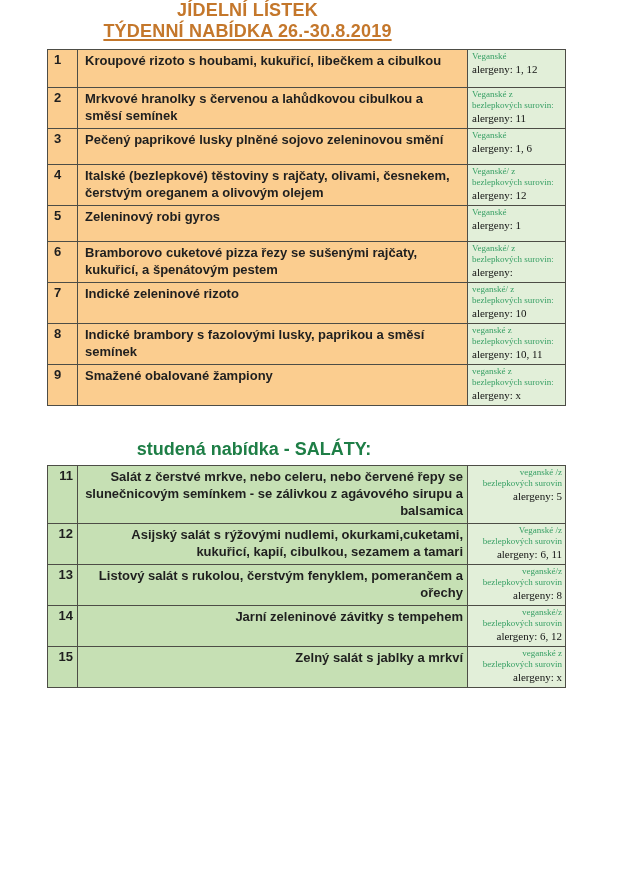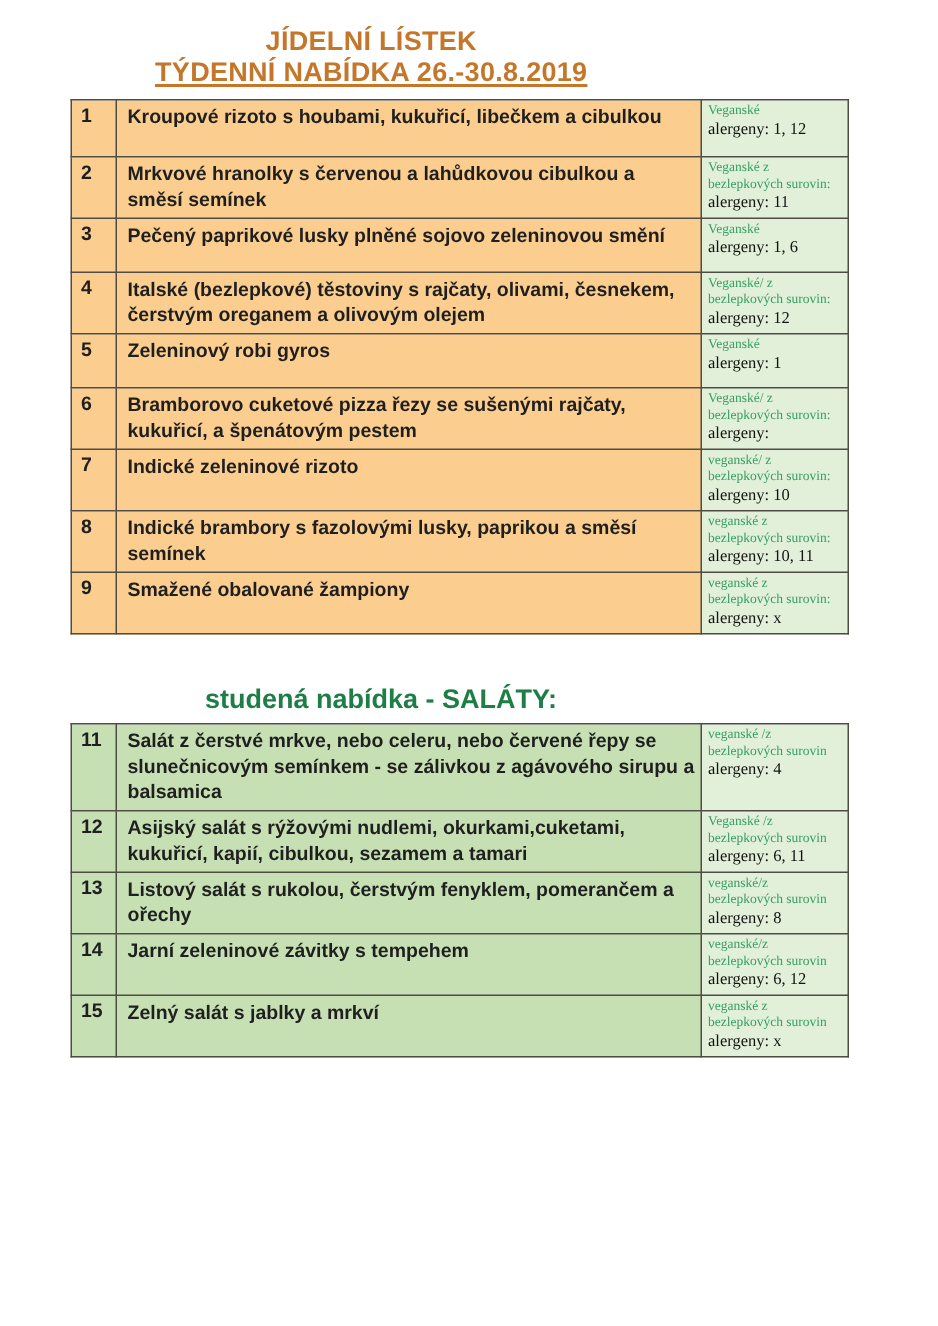--- a/index.html
+++ b/index.html
@@ -13,21 +13,21 @@
     --text:#1f1f1f;
   }
   *{margin:0;padding:0;box-sizing:border-box;}
   html,body{background:#ffffff;}
   body{
     width:625px;height:884px;
     font-family:"Liberation Sans", sans-serif;
     color:var(--text);
     overflow:hidden;
   }
-  .page{width:495px;height:884px;position:relative;padding-top:17px;}
+  .page{width:495px;height:884px;position:relative;}
   .title{
     text-align:center;
     color:var(--title-orange);
     font-size:18px;
     font-weight:bold;
     line-height:21px;
     letter-spacing:0.2px;
   }
   .title.u{text-decoration:underline;text-decoration-thickness:2px;text-underline-offset:2px;}
   .menu{
@@ -64,21 +64,21 @@
     margin-top:1px;
   }
   .section-title{
     text-align:center;
     color:var(--section-green);
     font-size:18px;
     font-weight:bold;
     margin-top:33px;
     margin-left:13px;
   }
-  .t2{margin-top:5px;}
+  .t2{margin-top:5px;text-align:right;}
 </style>
 </head>
 <body>
 
 <div class="page">
 
   <div class="title">JÍDELNÍ LÍSTEK</div>
   <div class="title u">TÝDENNÍ NABÍDKA 26.-30.8.2019</div>
 
   <table class="menu t1">
@@ -160,21 +160,21 @@
 
   <div class="section-title">studená nabídka - SALÁTY:</div>
 
   <table class="menu t2">
     <tbody>
       <tr class="r11">
         <td class="c-num">11</td>
         <td class="c-desc">Salát z čerstvé mrkve, nebo celeru, nebo červené řepy se slunečnicovým semínkem - se zálivkou z agávového sirupu a balsamica</td>
         <td class="c-info">
           <div class="vegan">veganské /z bezlepkových surovin</div>
-          <div class="alg">alergeny: 4</div>
+          <div class="alg">alergeny: 5</div>
         </td>
       </tr>
       <tr>
         <td class="c-num">12</td>
         <td class="c-desc">Asijský salát s rýžovými nudlemi, okurkami,cuketami, kukuřicí, kapií, cibulkou, sezamem a tamari</td>
         <td class="c-info">
           <div class="vegan">Veganské /z bezlepkových surovin</div>
           <div class="alg">alergeny: 6, 11</div>
         </td>
       </tr>

